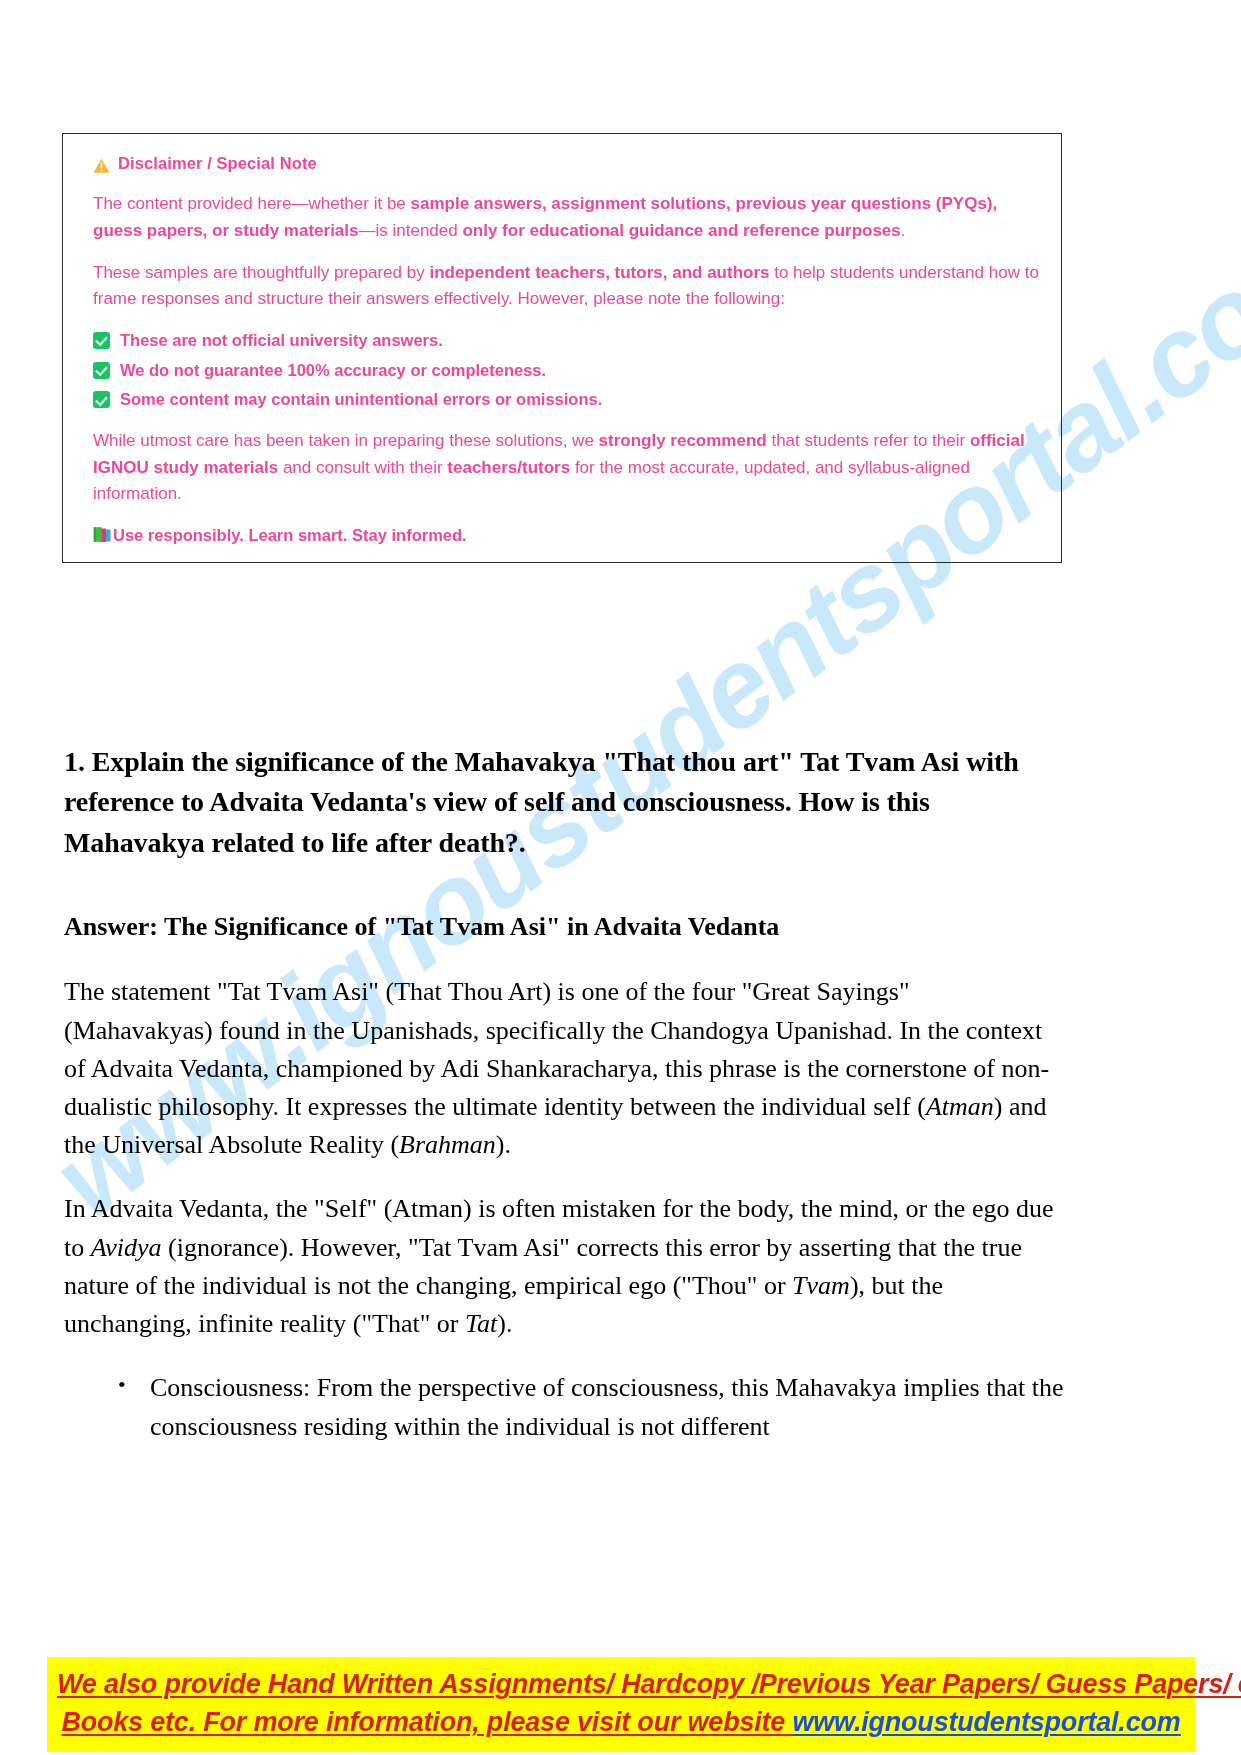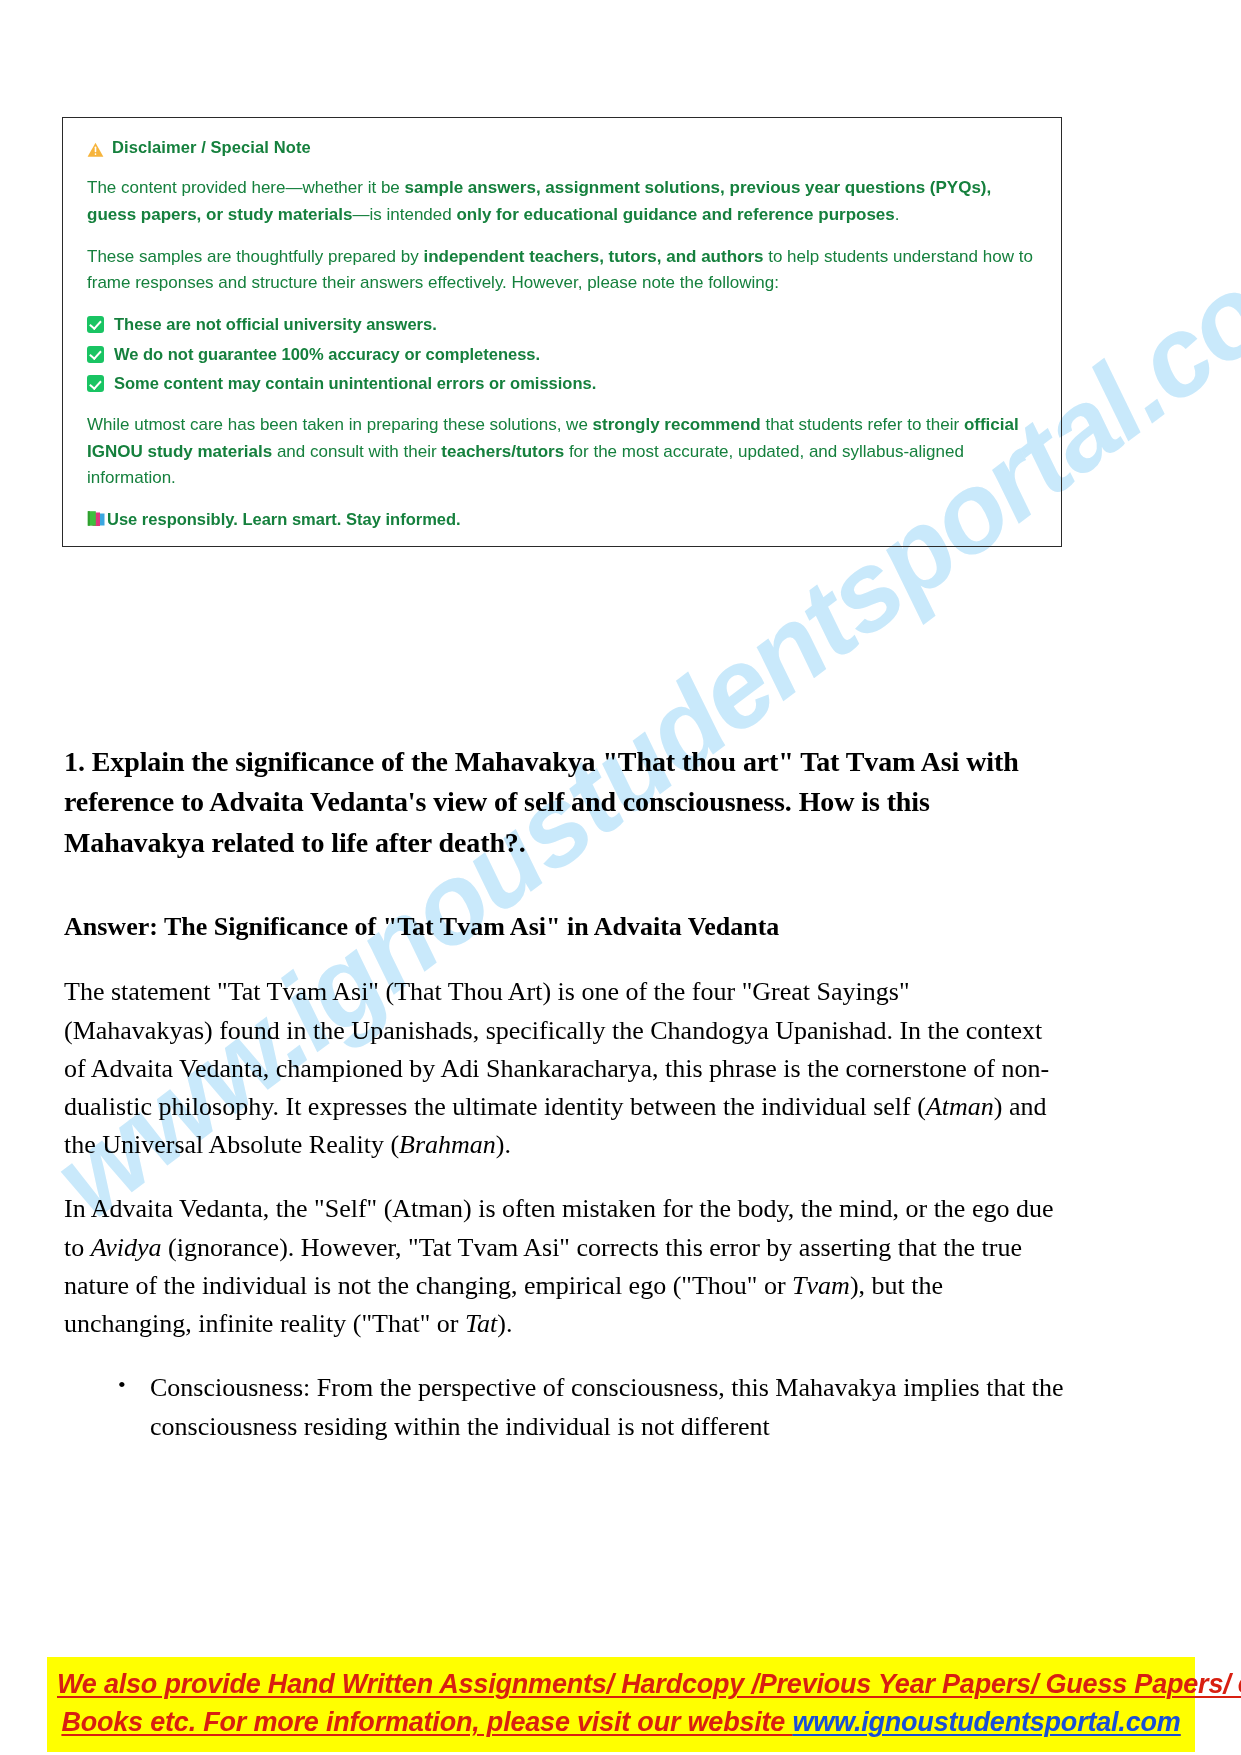--- a/index.html
+++ b/index.html
@@ -48,30 +48,30 @@
     left: 0; top: 0;
     width: 1241px;
     height: 1755px;
     z-index: 10;
   }
 
   
   #disclaimer-box {
     position: absolute;
     left: 62px;
-    top: 117px;
+    top: 133px;
     width: 1000px;
     box-sizing: border-box;
     border: 1px solid #2a2a2a;
     background: transparent;
-    padding: 17px 21px 14px 24px;
+    padding: 17px 21px 14px 30px;
     font-family: "Liberation Sans", sans-serif;
     font-size: 16.5px;
     line-height: 1.47;
-    color: #15803d;
+    color: #ec4899;
   }
   .disc-title {
     font-weight: 700;
     font-size: 16.5px;
     margin: 0 0 16px 0;
     display: flex;
     align-items: center;
     gap: 8px;
     letter-spacing: 0.1px;
   }

